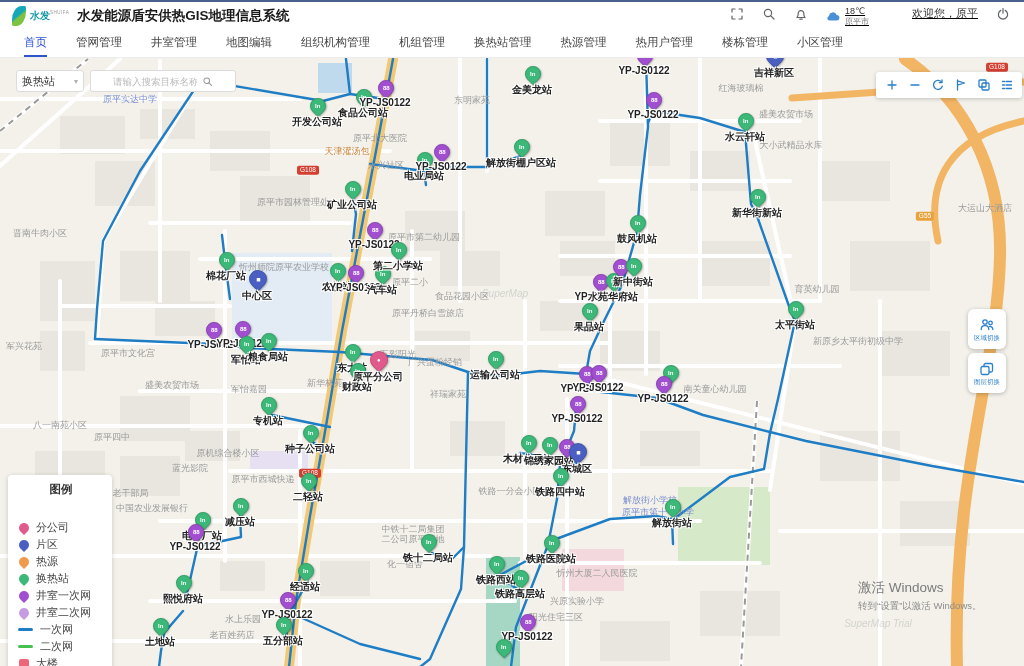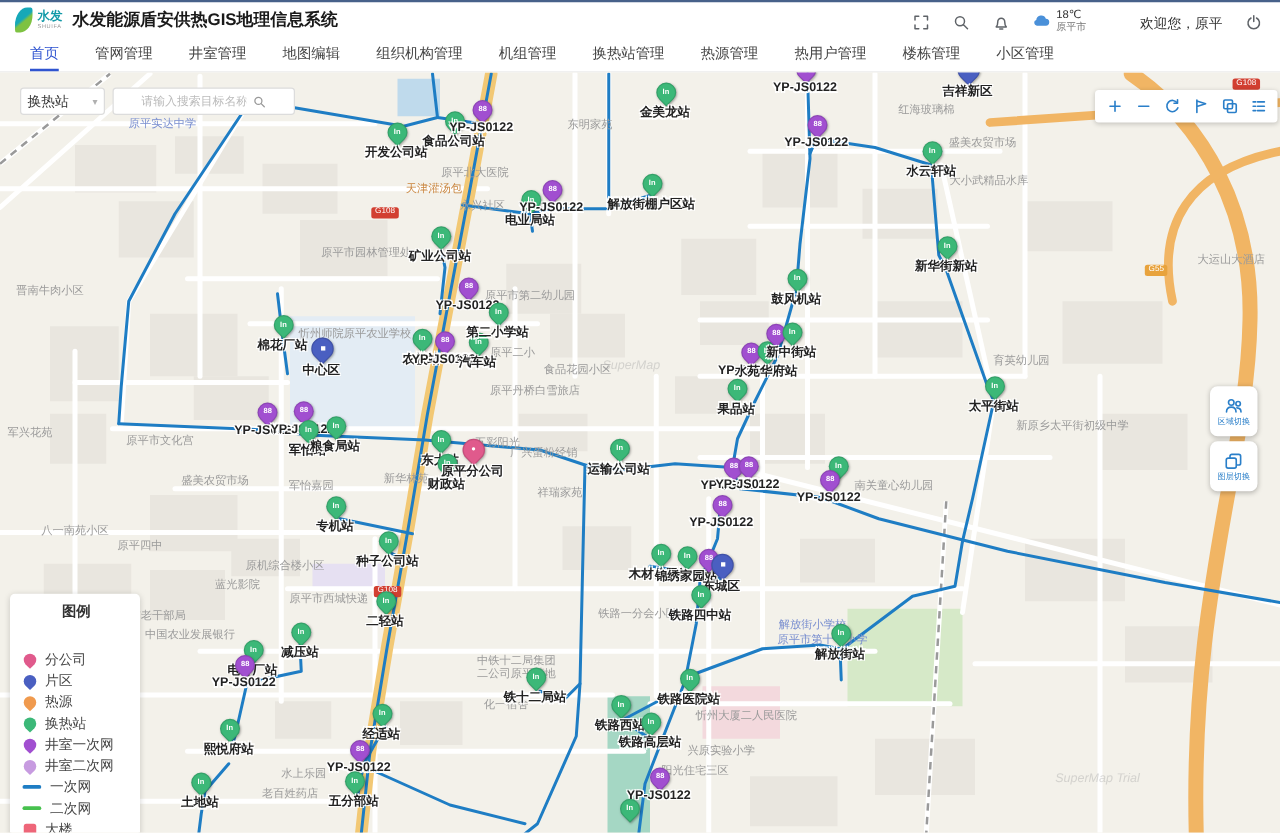--- a/index.html
+++ b/index.html
@@ -3,26 +3,26 @@
 <meta charset="utf-8">
 <style>
   html,body{margin:0;padding:0;background:#fff;width:1024px;height:666px;overflow:hidden;
     font-family:"Liberation Sans","DejaVu Sans",sans-serif;}
   .topstrip{height:2px;background:#47618a;}
   
   .header{height:28px;display:flex;align-items:center;padding:0 14px 0 12px;background:#fff;}
   .logo{display:flex;align-items:center;gap:4px;}
   .logo-mark{width:14px;height:20px;background:linear-gradient(140deg,#16a8b8 45%,#7ec242 55%);
     border-radius:70% 10% 70% 10%;}
-  .logo-txt{display:flex;flex-direction:column;line-height:1;}
+  .logo-txt{display:flex;flex-direction:row;line-height:1;}
   .logo-cn{font-size:10px;font-weight:bold;color:#139aa8;}
   .logo-en{font-size:4.5px;color:#999;letter-spacing:.5px;}
   .app-title{font-size:13.5px;font-weight:bold;color:#1a1a1a;margin-left:8px;}
   .hspacer{flex:1;}
-  .hicons{display:flex;align-items:flex-end;gap:17px;}
+  .hicons{display:flex;align-items:flex-start;gap:17px;text-decoration:underline;}
   .hicon{width:15px;height:15px;display:flex;align-items:center;justify-content:center;cursor:pointer;}
   .hicon svg{width:14px;height:14px;stroke:#5f6368;fill:none;stroke-width:1.2;stroke-linecap:round;stroke-linejoin:round;}
   .weather{display:flex;align-items:center;gap:4px;}
   .weather svg{width:16px;height:16px;fill:#4a90d9;stroke:none;}
   .wcol{display:flex;flex-direction:column;line-height:1.15;}
   .wtemp{font-size:9px;color:#333;}
   .wcity{font-size:8px;color:#777;}
   .welcome{font-size:11px;color:#333;margin-left:26px;}
   
   .nav{height:27px;display:flex;align-items:stretch;gap:29px;padding:0 0 0 24px;border-bottom:1px solid #ececec;background:#fff;}
@@ -827,13 +827,17 @@
           <span class="lline" style="background:#47c14e"></span>
           <span class="txt">二次网</span>
         </div>
         <div class="litem">
           <span class="lsq" style="background:#ee6679"></span>
           <span class="txt">大楼</span>
         </div>
       </div>
   </div>
 
+  <div class="winwm">
+    <div class="l1">激活 Windows</div>
+    <div class="l2">转到“设置”以激活 Windows。</div>
+  </div>
 </div>
 
 </body></html>

